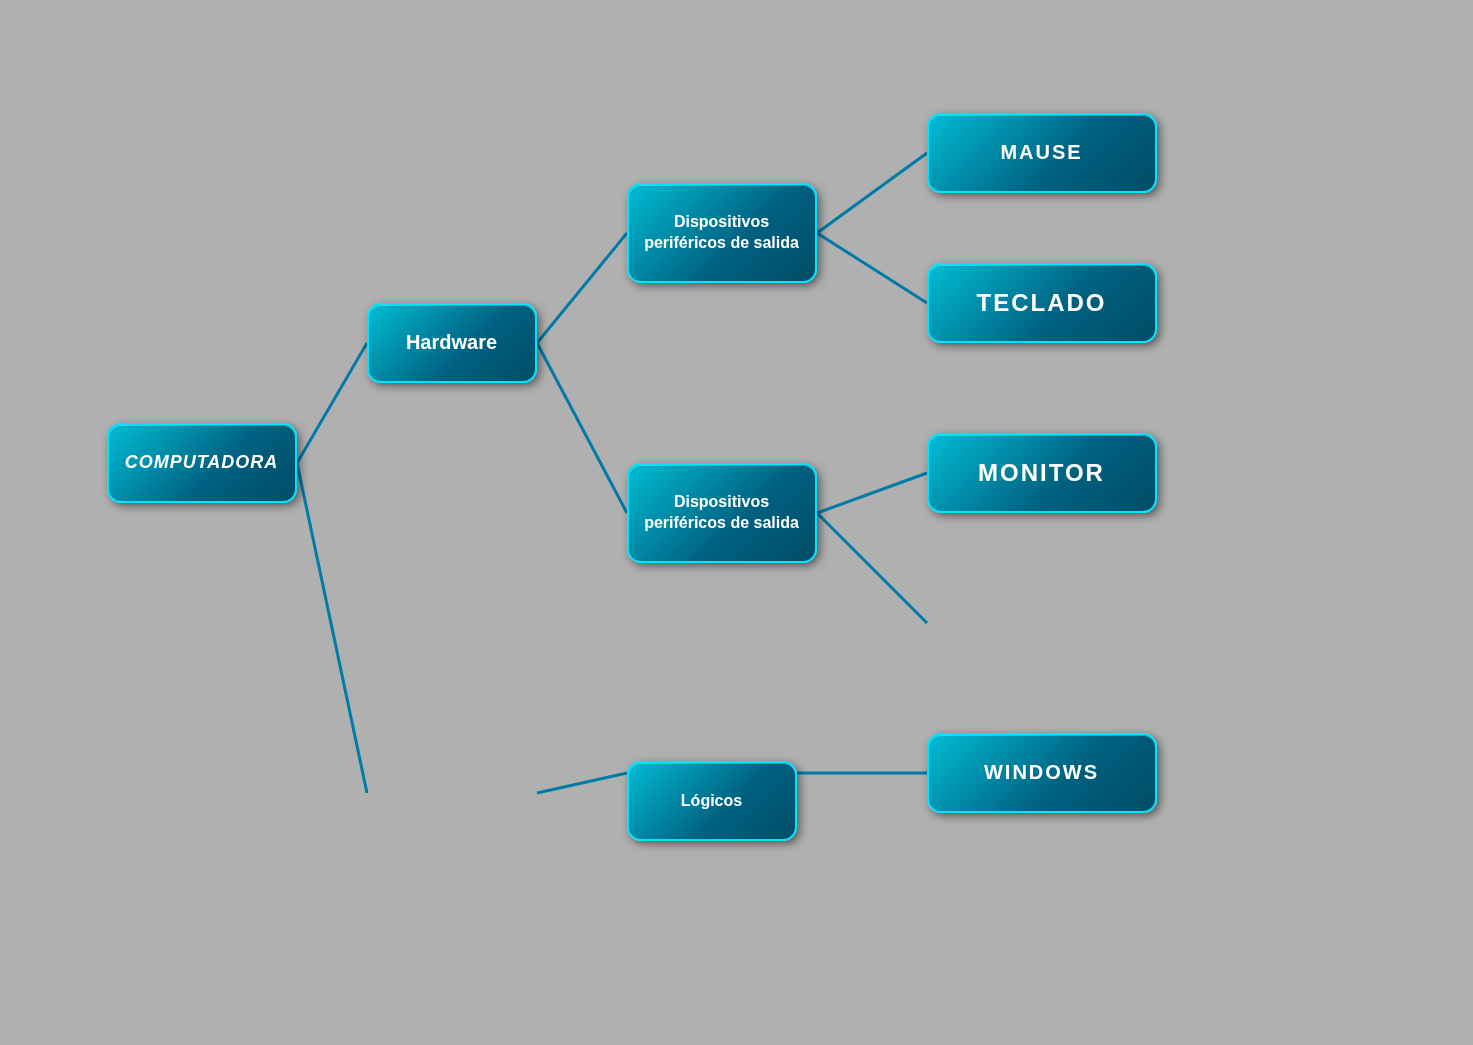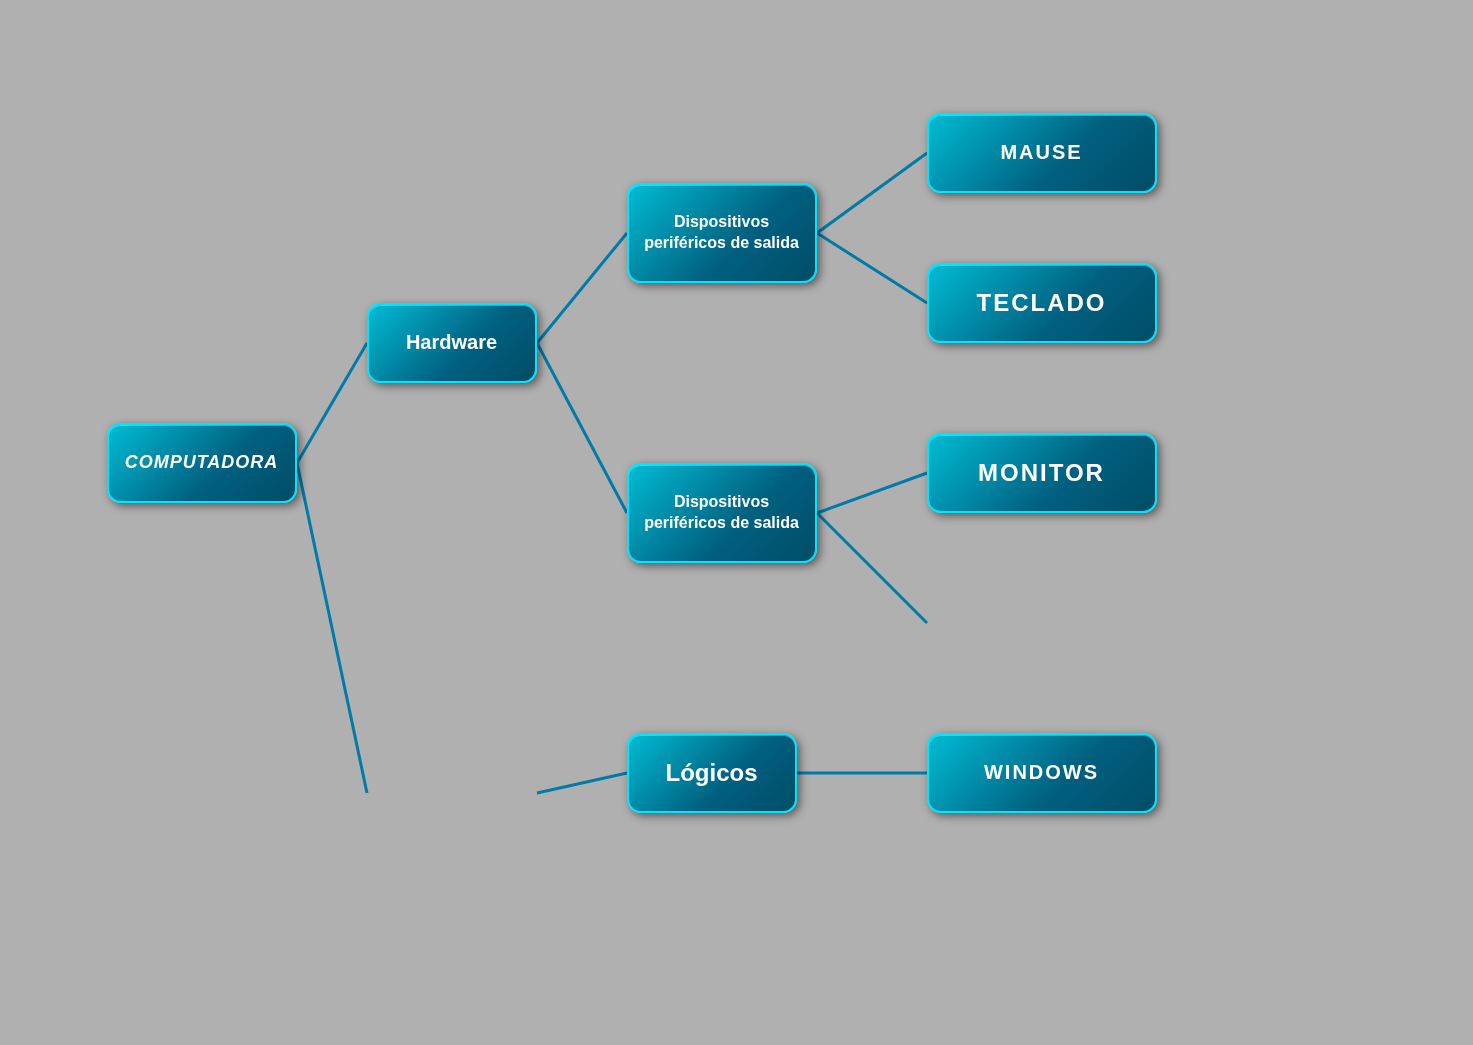--- a/index.html
+++ b/index.html
@@ -84,24 +84,24 @@
       left: 540px;
       top: 390px;
       width: 190px;
       height: 100px;
       font-size: 16px;
       line-height: 1.3;
     }
 
     .node-logicos {
       left: 540px;
-      top: 660px;
+      top: 688px;
       width: 170px;
       height: 80px;
-      font-size: 24px;
+      font-size: 16px;
       text-align: right;
     }
 
     .node-mause {
       left: 840px;
       top: 40px;
       width: 230px;
       height: 80px;
       font-size: 20px;
       letter-spacing: 2px;

